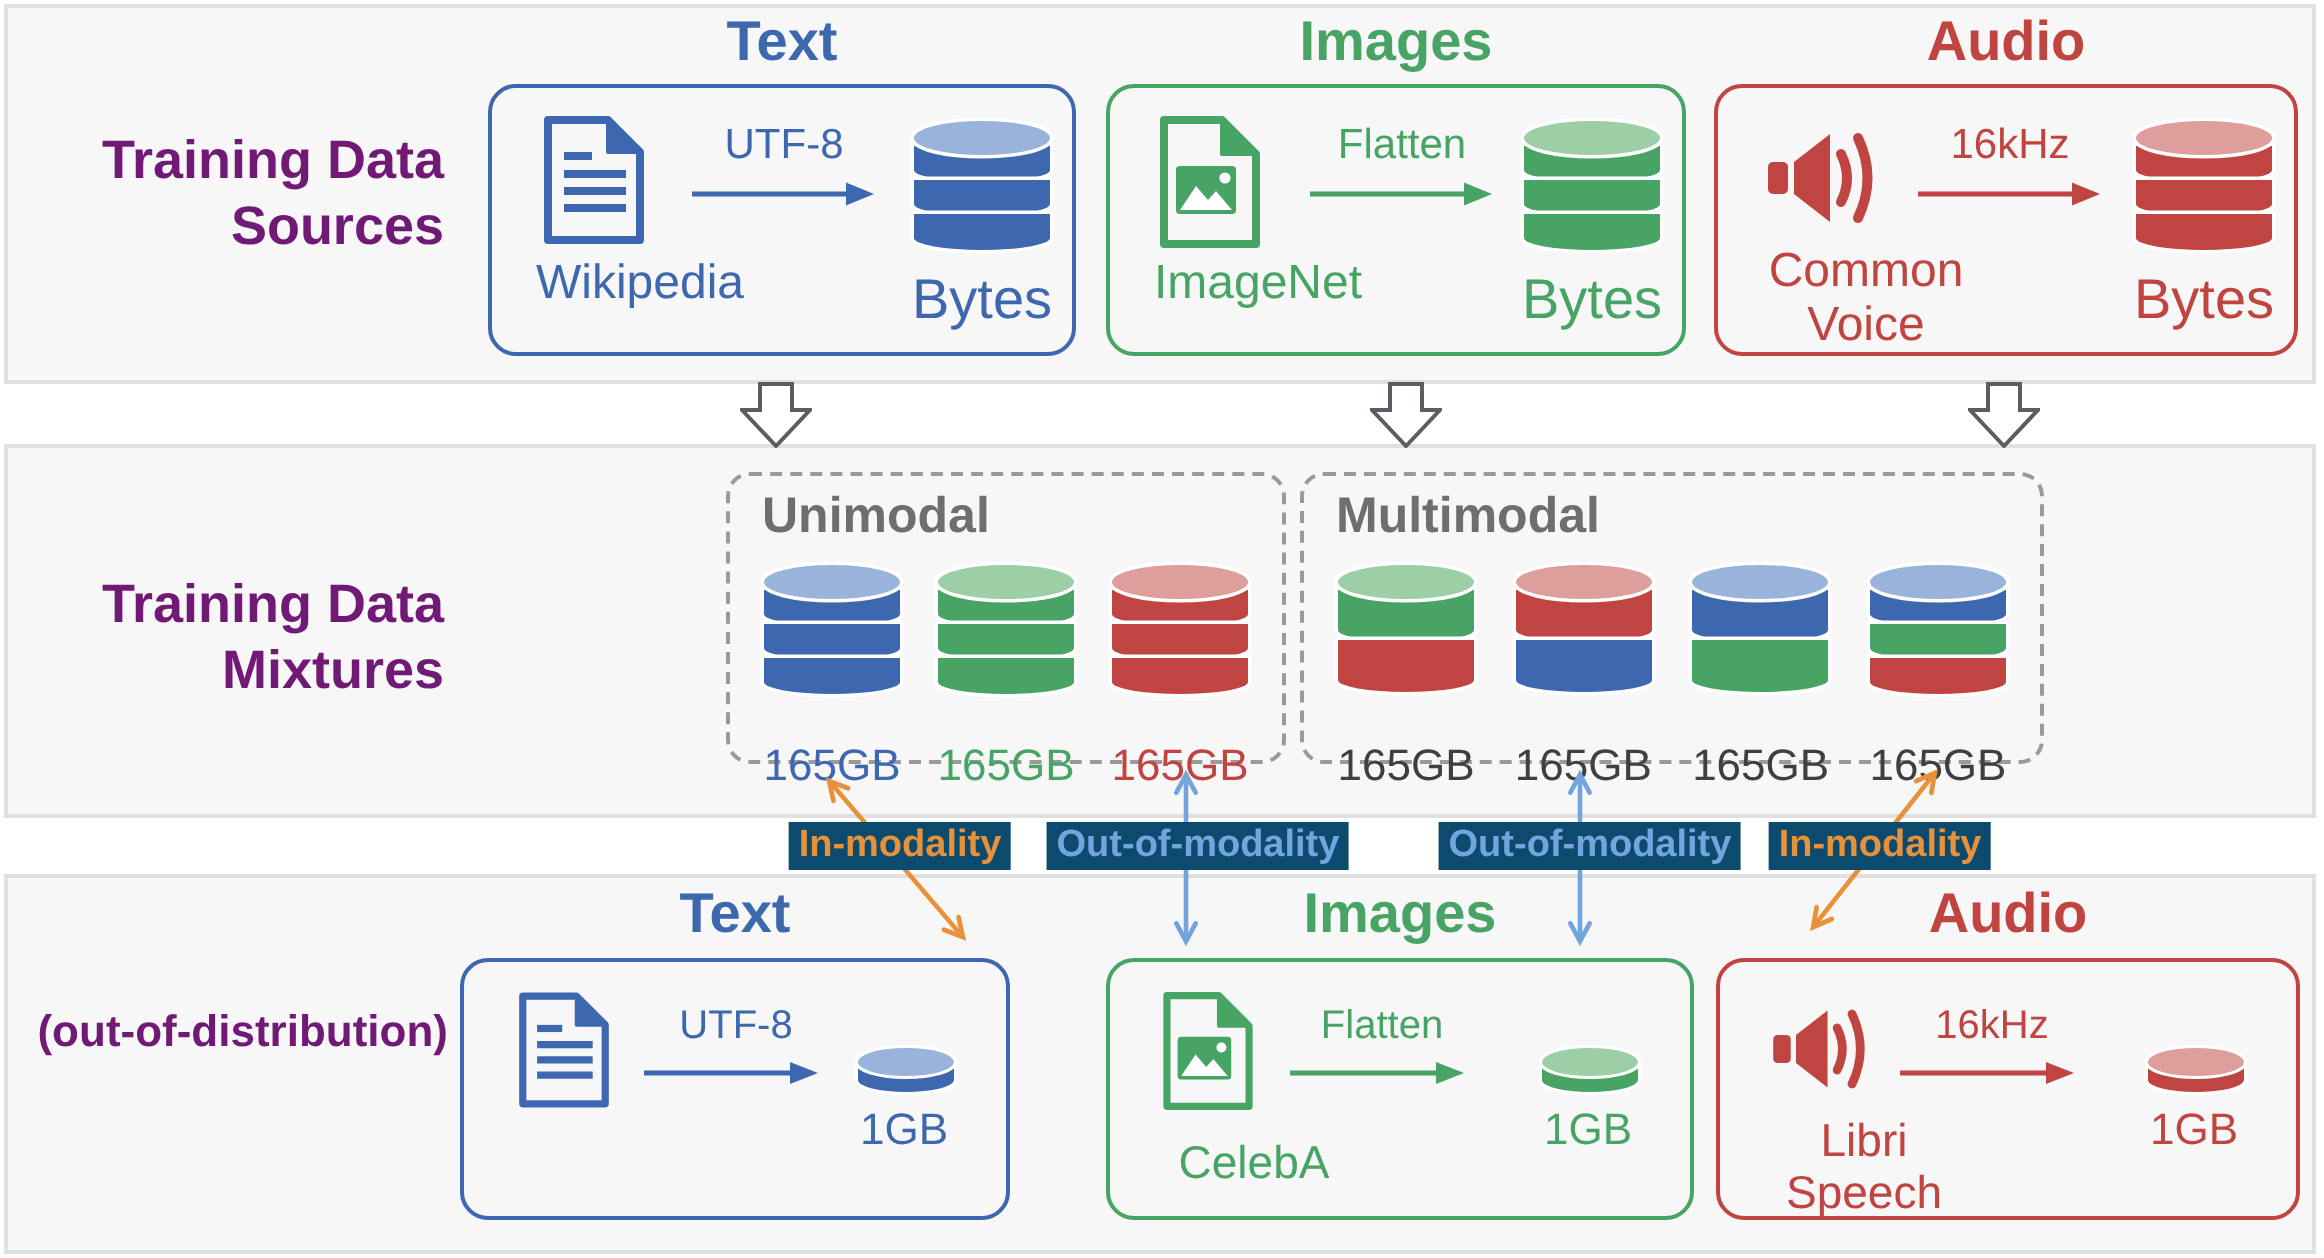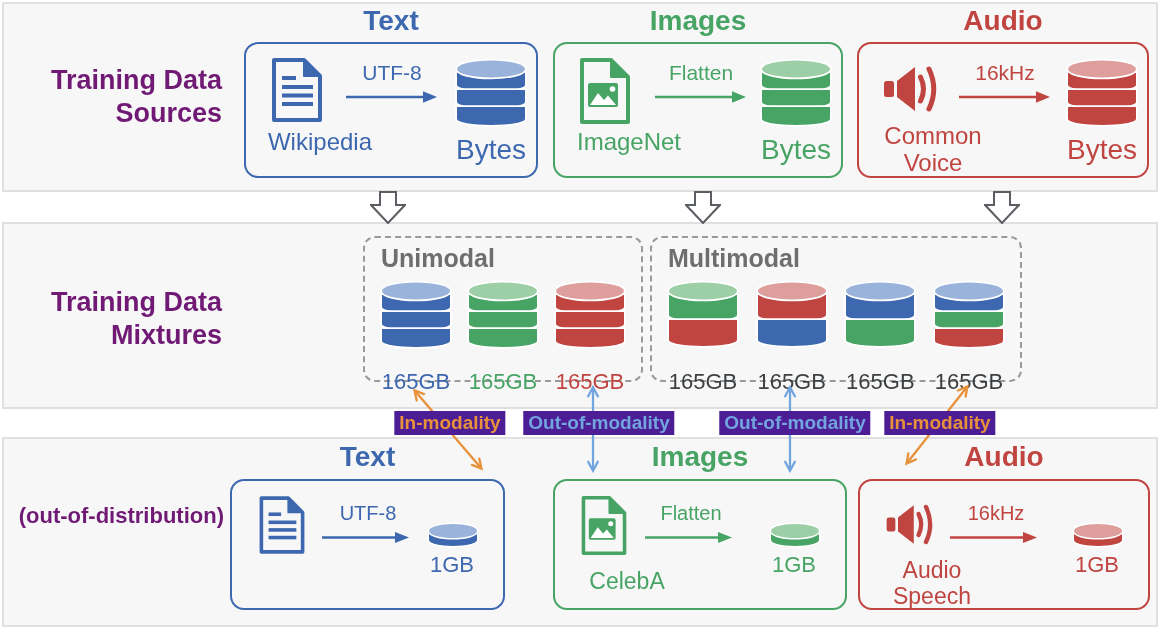--- a/index.html
+++ b/index.html
@@ -60,21 +60,21 @@
            border-radius:12px;box-sizing:border-box;z-index:3;}
   #mix-unimodal{left:363px;width:280px;}
   #mix-multimodal{left:650px;width:372px;}
   .mix-title{position:absolute;left:16px;top:6px;font-weight:bold;font-size:25px;color:var(--gray);}
   .cyl-row{position:absolute;left:12px;right:12px;top:42px;display:flex;justify-content:space-between;}
   .cyl-item{width:78px;text-align:center;}
   .cyl-label{display:block;font-weight:normal;font-size:22px;line-height:24px;margin-top:14px;}
 
   #flow-overlay{position:absolute;left:380px;top:384px;z-index:4;}
   .flow-label{position:absolute;top:411px;transform:translateX(-50%);font-weight:bold;
-              font-size:19px;line-height:24px;background:#4c1d95;padding:0 5px;z-index:5;white-space:nowrap;}
+              font-size:19px;line-height:24px;background:#0c4a6e;padding:0 5px;z-index:5;white-space:nowrap;}
   #flow-label-1{left:450px;} #flow-label-2{left:599px;} #flow-label-3{left:795px;} #flow-label-4{left:940px;}
 </style>
 </head>
 <body>
 
 <div id="stage">
 
   <div class="panel" id="panel-sources"></div>
   <div class="panel" id="panel-mixtures"></div>
   <div class="panel" id="panel-evaluation"></div>
@@ -340,21 +340,21 @@
 
   <div class="modality-box bot-box audio-box c-red" style="left:858px;top:479px;width:292px;height:131px;">
     <span class="src-icon">
       <svg width="56" height="51" viewBox="0 0 64 58">
         <rect x="3" y="21" width="10" height="16" rx="2.5" fill="currentColor"></rect>
         <path d="M16,21 L34,7 V51 L16,37 Z" fill="currentColor"></path>
         <path d="M39.5,17 Q45.5,29 39.5,41" fill="none" stroke="currentColor" stroke-width="5" stroke-linecap="round"></path>
         <path d="M48,9 Q57.5,29 48,49" fill="none" stroke="currentColor" stroke-width="5" stroke-linecap="round"></path>
       </svg>
     </span>
-    <span class="src-name">Audio Speech</span>
+    <span class="src-name">Libri Speech</span>
     <span class="xform-label">16kHz</span>
     <span class="xform-arrow">
       <svg width="92" height="13" viewBox="0 0 92 13">
         <line x1="2" y1="6.5" x2="76" y2="6.5" stroke="currentColor" stroke-width="2.5"></line>
         <path d="M75,1 L89,6.5 L75,12 Z" fill="currentColor"></path>
       </svg>
     </span>
     <span class="disc-icon"><svg viewBox="0 0 56 32" width="56" height="32">
           <path d="M4,12 h48 v7 a24,6 0 0 1 -48,0 z" fill="#C04540" stroke="#fff" stroke-width="3" stroke-linejoin="round" paint-order="stroke"></path>
           <ellipse cx="28" cy="10" rx="24" ry="7" fill="#DE9E9C" stroke="#fff" stroke-width="3" paint-order="stroke"></ellipse>

